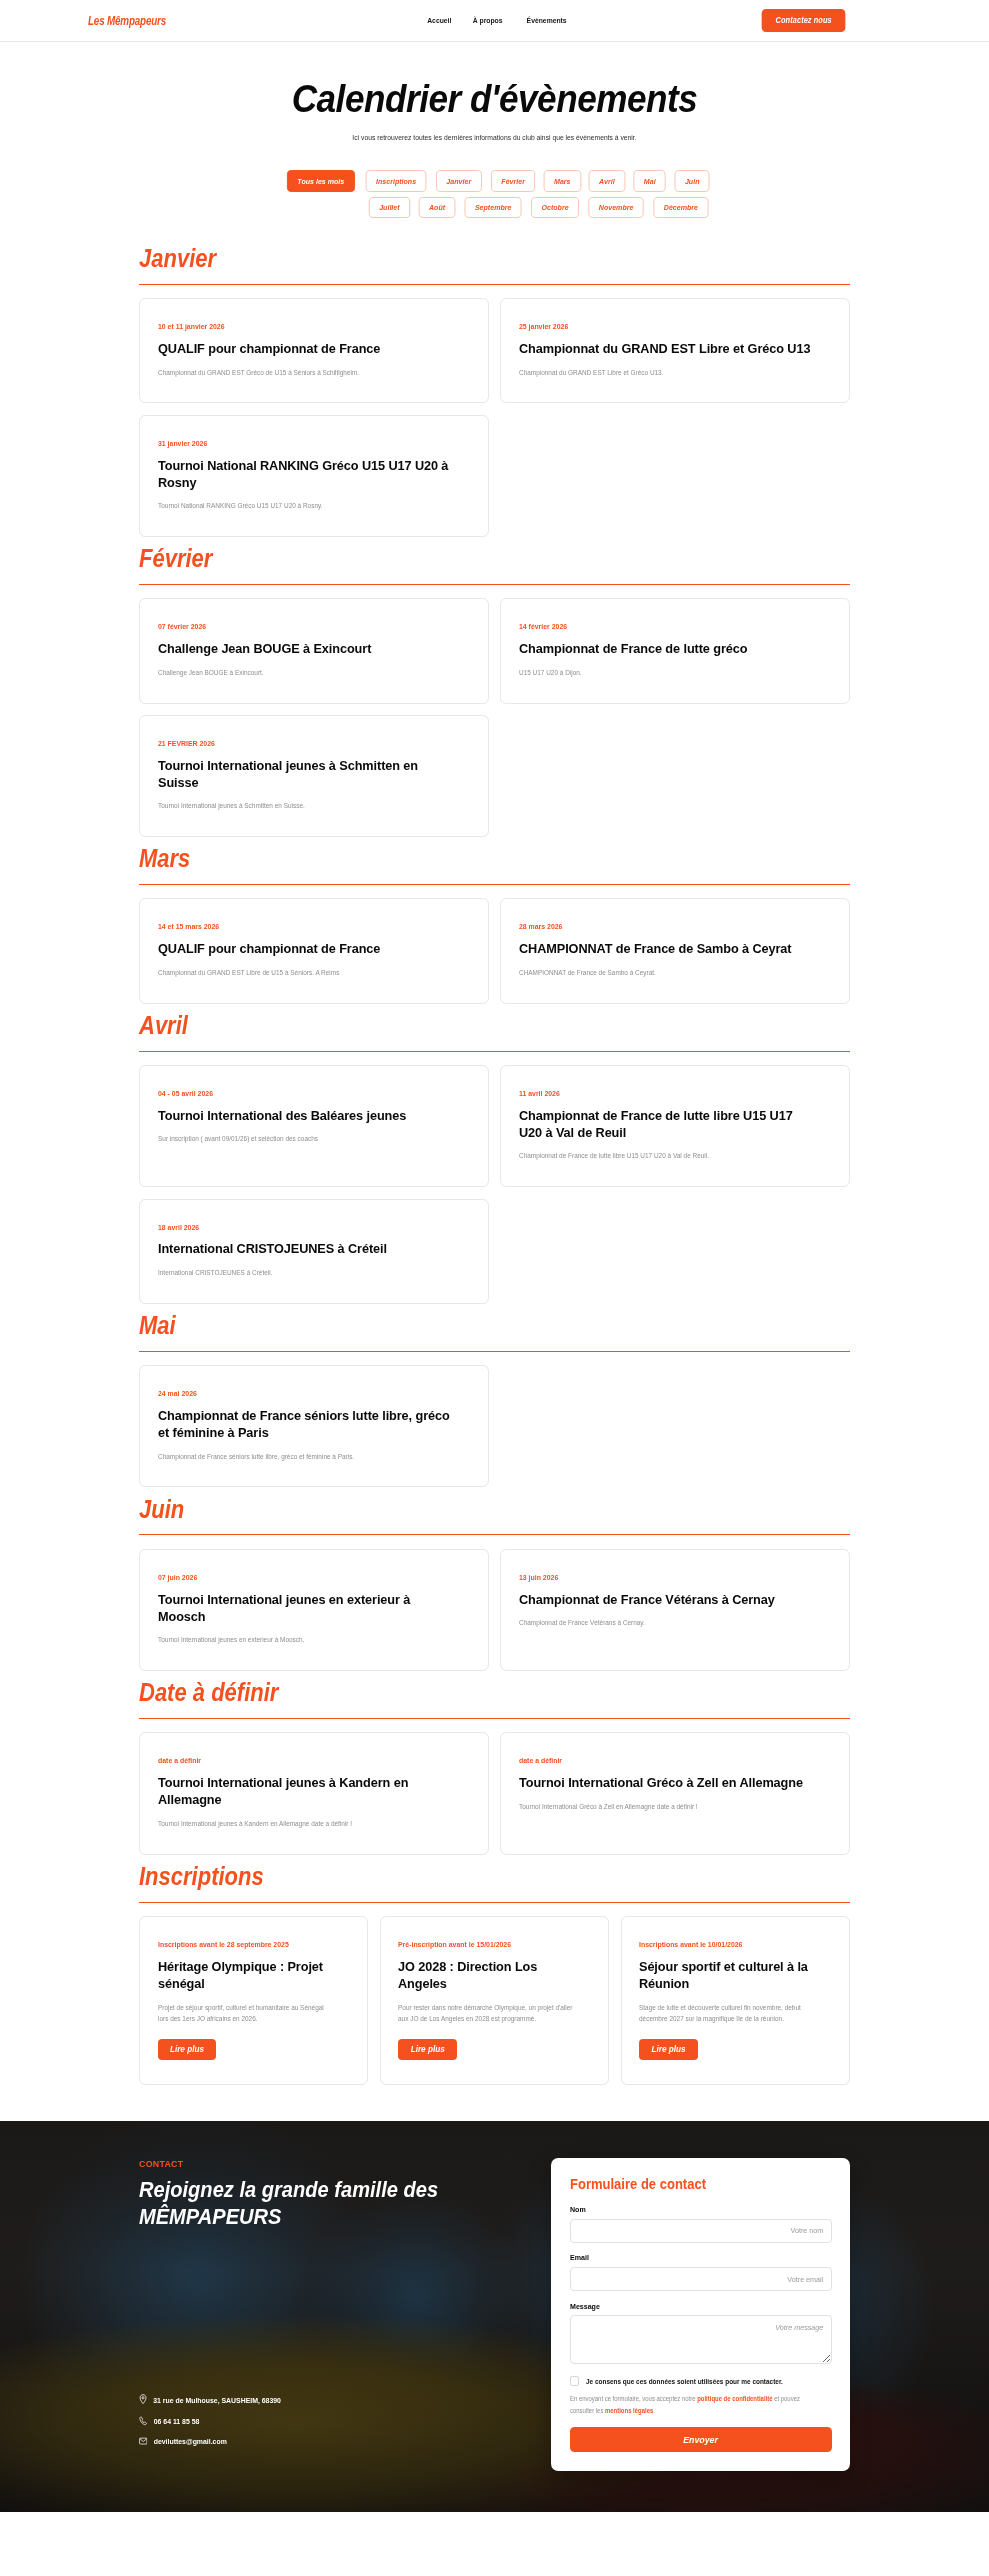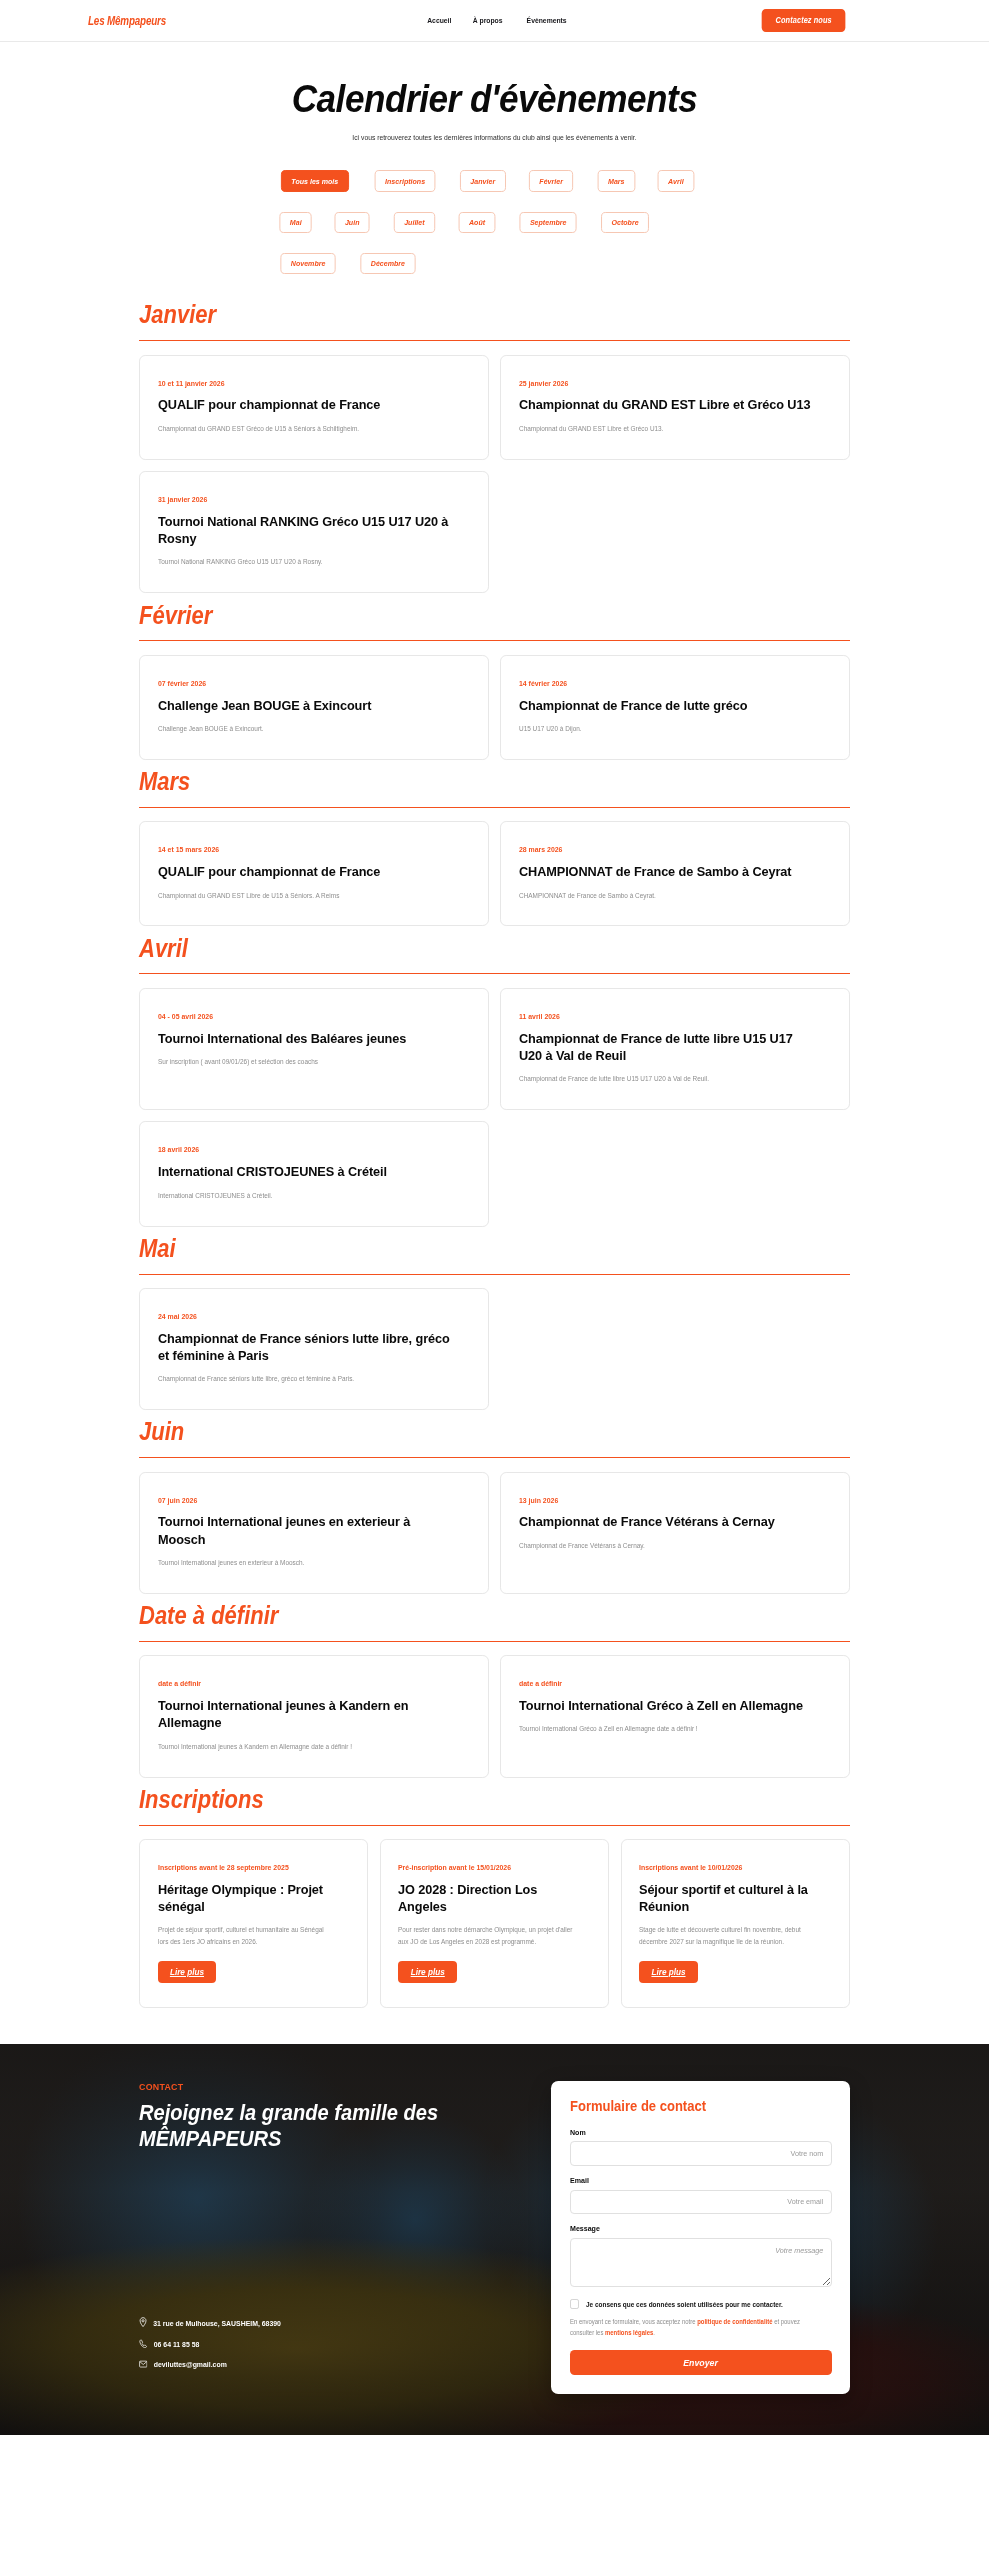--- a/index.html
+++ b/index.html
@@ -86,22 +86,23 @@
     transform: scaleX(0.88);
   }
 
   
   .filters {
     max-width: 711px;
     margin: 28px auto 0;
     padding: 0 139px;
     display: flex;
     flex-wrap: wrap;
-    gap: 20px;
+    gap: 5px;
     width: 989px;
+    justify-content: flex-end;
   }
   .filter-pill {
     border: 0.5px solid #f6c4b0;
     background: #fff;
     color: #F4511E;
     font-weight: 700;
     font-style: italic;
     font-size: 7.7px;
     padding: 5.2px 10.3px;
     border-radius: 4.6px;
@@ -180,21 +181,20 @@
     display: inline-block;
     background: #F4511E;
     color: #fff;
     border: none;
     border-radius: 4.1px;
     font-weight: 700;
     font-style: italic;
     font-size: 8.2px;
     padding: 6.2px 12.4px;
     cursor: pointer;
-    text-decoration: underline;
   }
 
   
   .contact-section {
     margin-top: 36px;
     position: relative;
     min-height: 381px;
     overflow: hidden;
     background: #232021;
   }
@@ -412,20 +412,25 @@
         <div class="cards-grid">
           <article class="event-card">
             <div class="event-date">07 février 2026</div>
             <h3 class="event-title">Challenge Jean BOUGE à Exincourt</h3>
             <p class="event-desc">Challenge Jean BOUGE à Exincourt.</p>
           </article>
           <article class="event-card">
             <div class="event-date">14 février 2026</div>
             <h3 class="event-title">Championnat de France de lutte gréco</h3>
             <p class="event-desc">U15 U17 U20 à Dijon.</p>
+          </article>
+          <article class="event-card">
+            <div class="event-date">21 FEVRIER 2026</div>
+            <h3 class="event-title">Tournoi International jeunes à Schmitten en Suisse</h3>
+            <p class="event-desc">Tournoi International jeunes à Schmitten en Suisse.</p>
           </article>
         </div>
       </section>
       <section class="month-block">
         <h2 class="month-title">Mars</h2>
         <hr class="month-rule">
         <div class="cards-grid">
           <article class="event-card">
             <div class="event-date">14 et 15 mars 2026</div>
             <h3 class="event-title">QUALIF pour championnat de France</h3>

